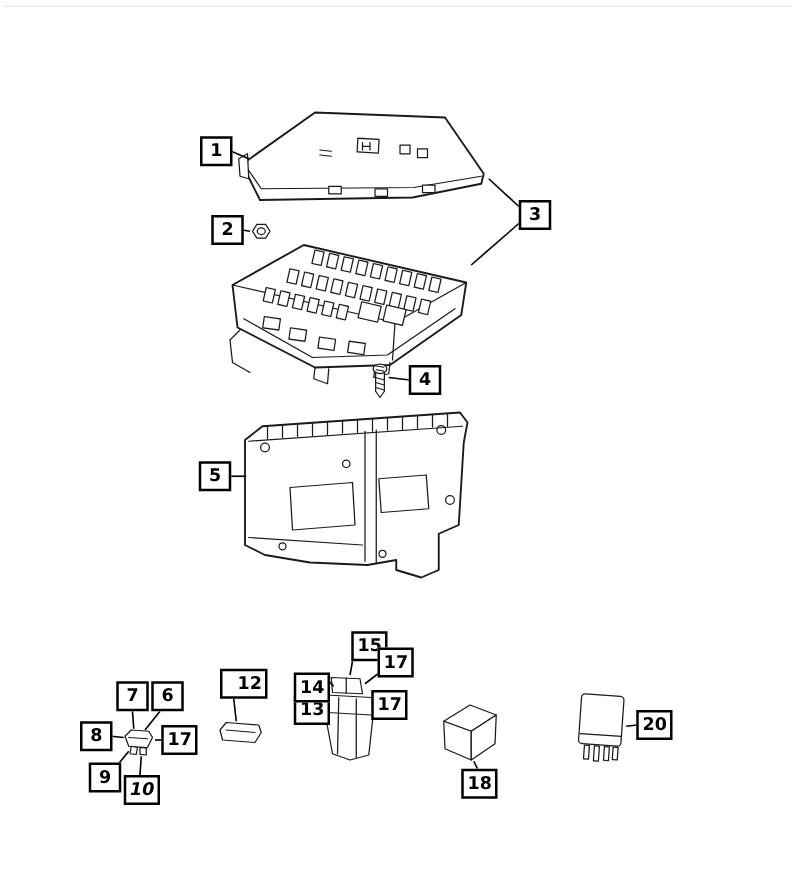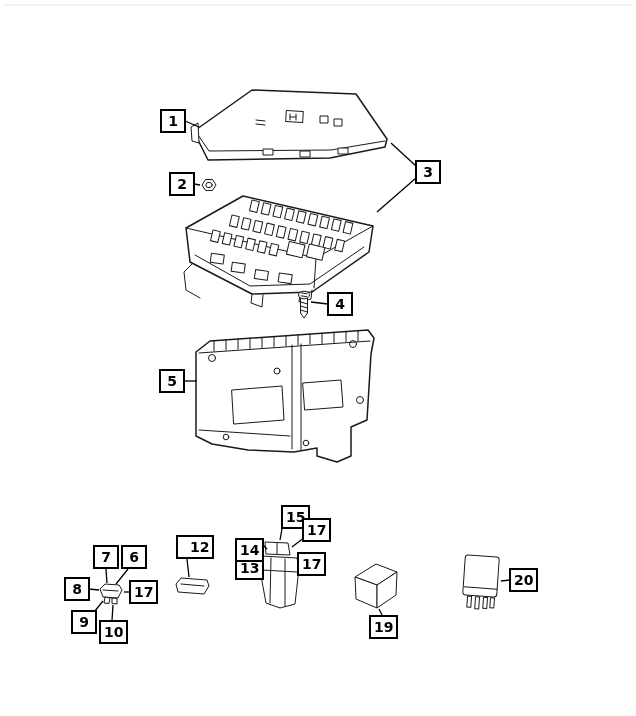--- a/index.html
+++ b/index.html
@@ -198,24 +198,24 @@
   <div id="callout-layer">
       <div class="callout" style="left: 160px; top: 109px;">1</div>
       <div class="callout" style="left: 169px; top: 172px;">2</div>
       <div class="callout" style="left: 415px; top: 160px;">3</div>
       <div class="callout" style="left: 327px; top: 292px;">4</div>
       <div class="callout" style="left: 159px; top: 369px;">5</div>
       <div class="callout" style="left: 121px; top: 545px;">6</div>
       <div class="callout" style="left: 93px; top: 545px;">7</div>
       <div class="callout" style="left: 64px; top: 577px;">8</div>
       <div class="callout" style="left: 71px; top: 610px;">9</div>
-      <div class="callout" style="left: 99px; top: 620px;">10</div>
+      <div class="callout" style="left: 99px; top: 620px; font-style: italic;">10</div>
       <div class="callout" style="left: 129px; top: 580px;">17</div>
       <div class="callout" style="left: 176px; top: 535px; padding-left: 12px;">12</div>
       <div class="callout" style="left: 235px; top: 556px;">13</div>
       <div class="callout" style="left: 235px; top: 538px;">14</div>
       <div class="callout" style="left: 281px; top: 505px;">15</div>
       <div class="callout" style="left: 302px; top: 518px;">17</div>
       <div class="callout" style="left: 297px; top: 552px;">17</div>
-      <div class="callout" style="left: 369px; top: 615px;">19</div>
+      <div class="callout" style="left: 369px; top: 615px;">18</div>
       <div class="callout" style="left: 509px; top: 568px;">20</div>
     </div>
 </div>
 
 </body></html>

